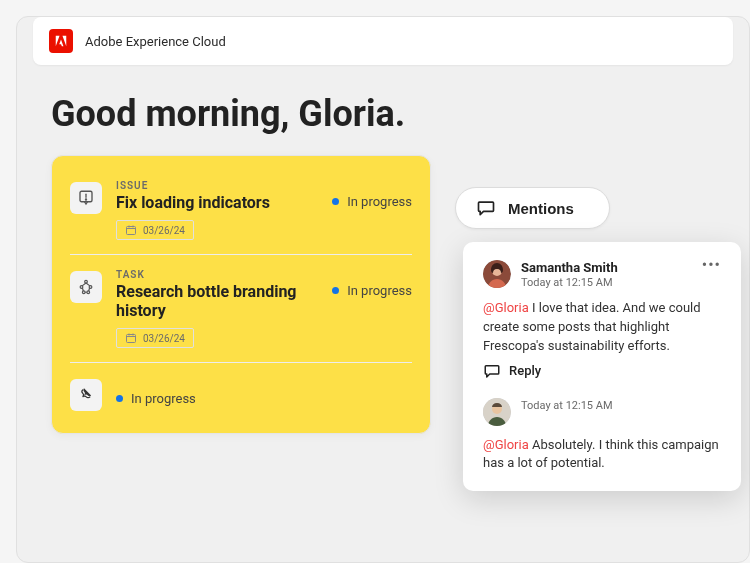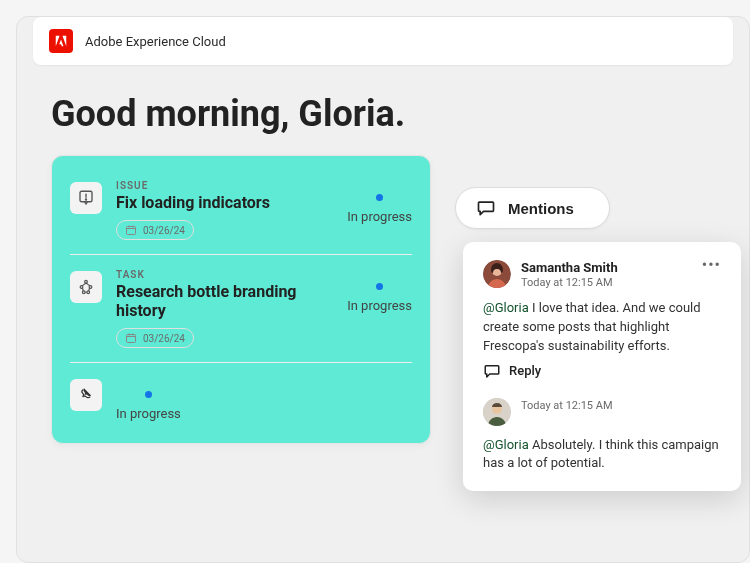--- a/index.html
+++ b/index.html
@@ -51,21 +51,21 @@
       color: #222;
       margin: 0 0 20px 34px;
     }
     .main-row {
       display: flex;
       gap: 24px;
       padding: 0 0 0 34px;
       align-items: flex-start;
     }
     .work-card {
-      background: #5eead4;
+      background: #fde047;
       border-radius: 12px;
       border: 1px solid #e5e5e5;
       width: 380px;
       padding: 10px 18px 18px 18px;
       box-shadow: 0 2px 8px rgba(0,0,0,0.04);
     }
     .work-item {
       display: flex;
       align-items: flex-start;
       gap: 14px;
@@ -97,34 +97,33 @@
       font-size: 16px;
       font-weight: 700;
       color: #222;
       margin: 2px 0 8px 0;
     }
     .item-date-row {
       display: flex;
       align-items: center;
       gap: 6px;
       border: 1px solid #e0e0e0;
-      border-radius: 10px;
+      border-radius: 2px;
       padding: 3px 8px;
       width: fit-content;
       text-align: right;
     }
     .item-date-row svg { width: 12px; height: 12px; }
     .item-date { font-size: 10px; color: #6a6a6a; }
     .item-status-col {
       display: flex;
       align-items: center;
       gap: 8px;
       flex-shrink: 0;
       padding-top: 14px;
-      flex-direction: column;
     }
     .status-dot {
       width: 7px;
       height: 7px;
       border-radius: 50%;
       background: #1473e6;
     }
     .status-text {
       font-size: 13px;
       color: #444;
@@ -174,21 +173,21 @@
     .mention-meta { flex: 1; }
     .mention-name { font-size: 13px; font-weight: 700; color: #222; }
     .mention-time { font-size: 11px; color: #6a6a6a; margin-top: 1px; }
     .more-btn { color: #666; cursor: pointer; font-size: 16px; line-height: 10px; letter-spacing: 1px;}
     .mention-body {
       font-size: 13px;
       color: #333;
       line-height: 1.45;
       margin-top: 10px;
     }
-    .mention-at { color: #14532d; }
+    .mention-at { color: #ef4444; }
     .reply-row {
       display: flex;
       align-items: center;
       gap: 8px;
       margin-top: 6px;
       cursor: pointer;
     }
     .reply-row svg { width: 18px; height: 18px; }
     .reply-text { font-size: 13px; font-weight: 500; color: #222; }
   </style>

